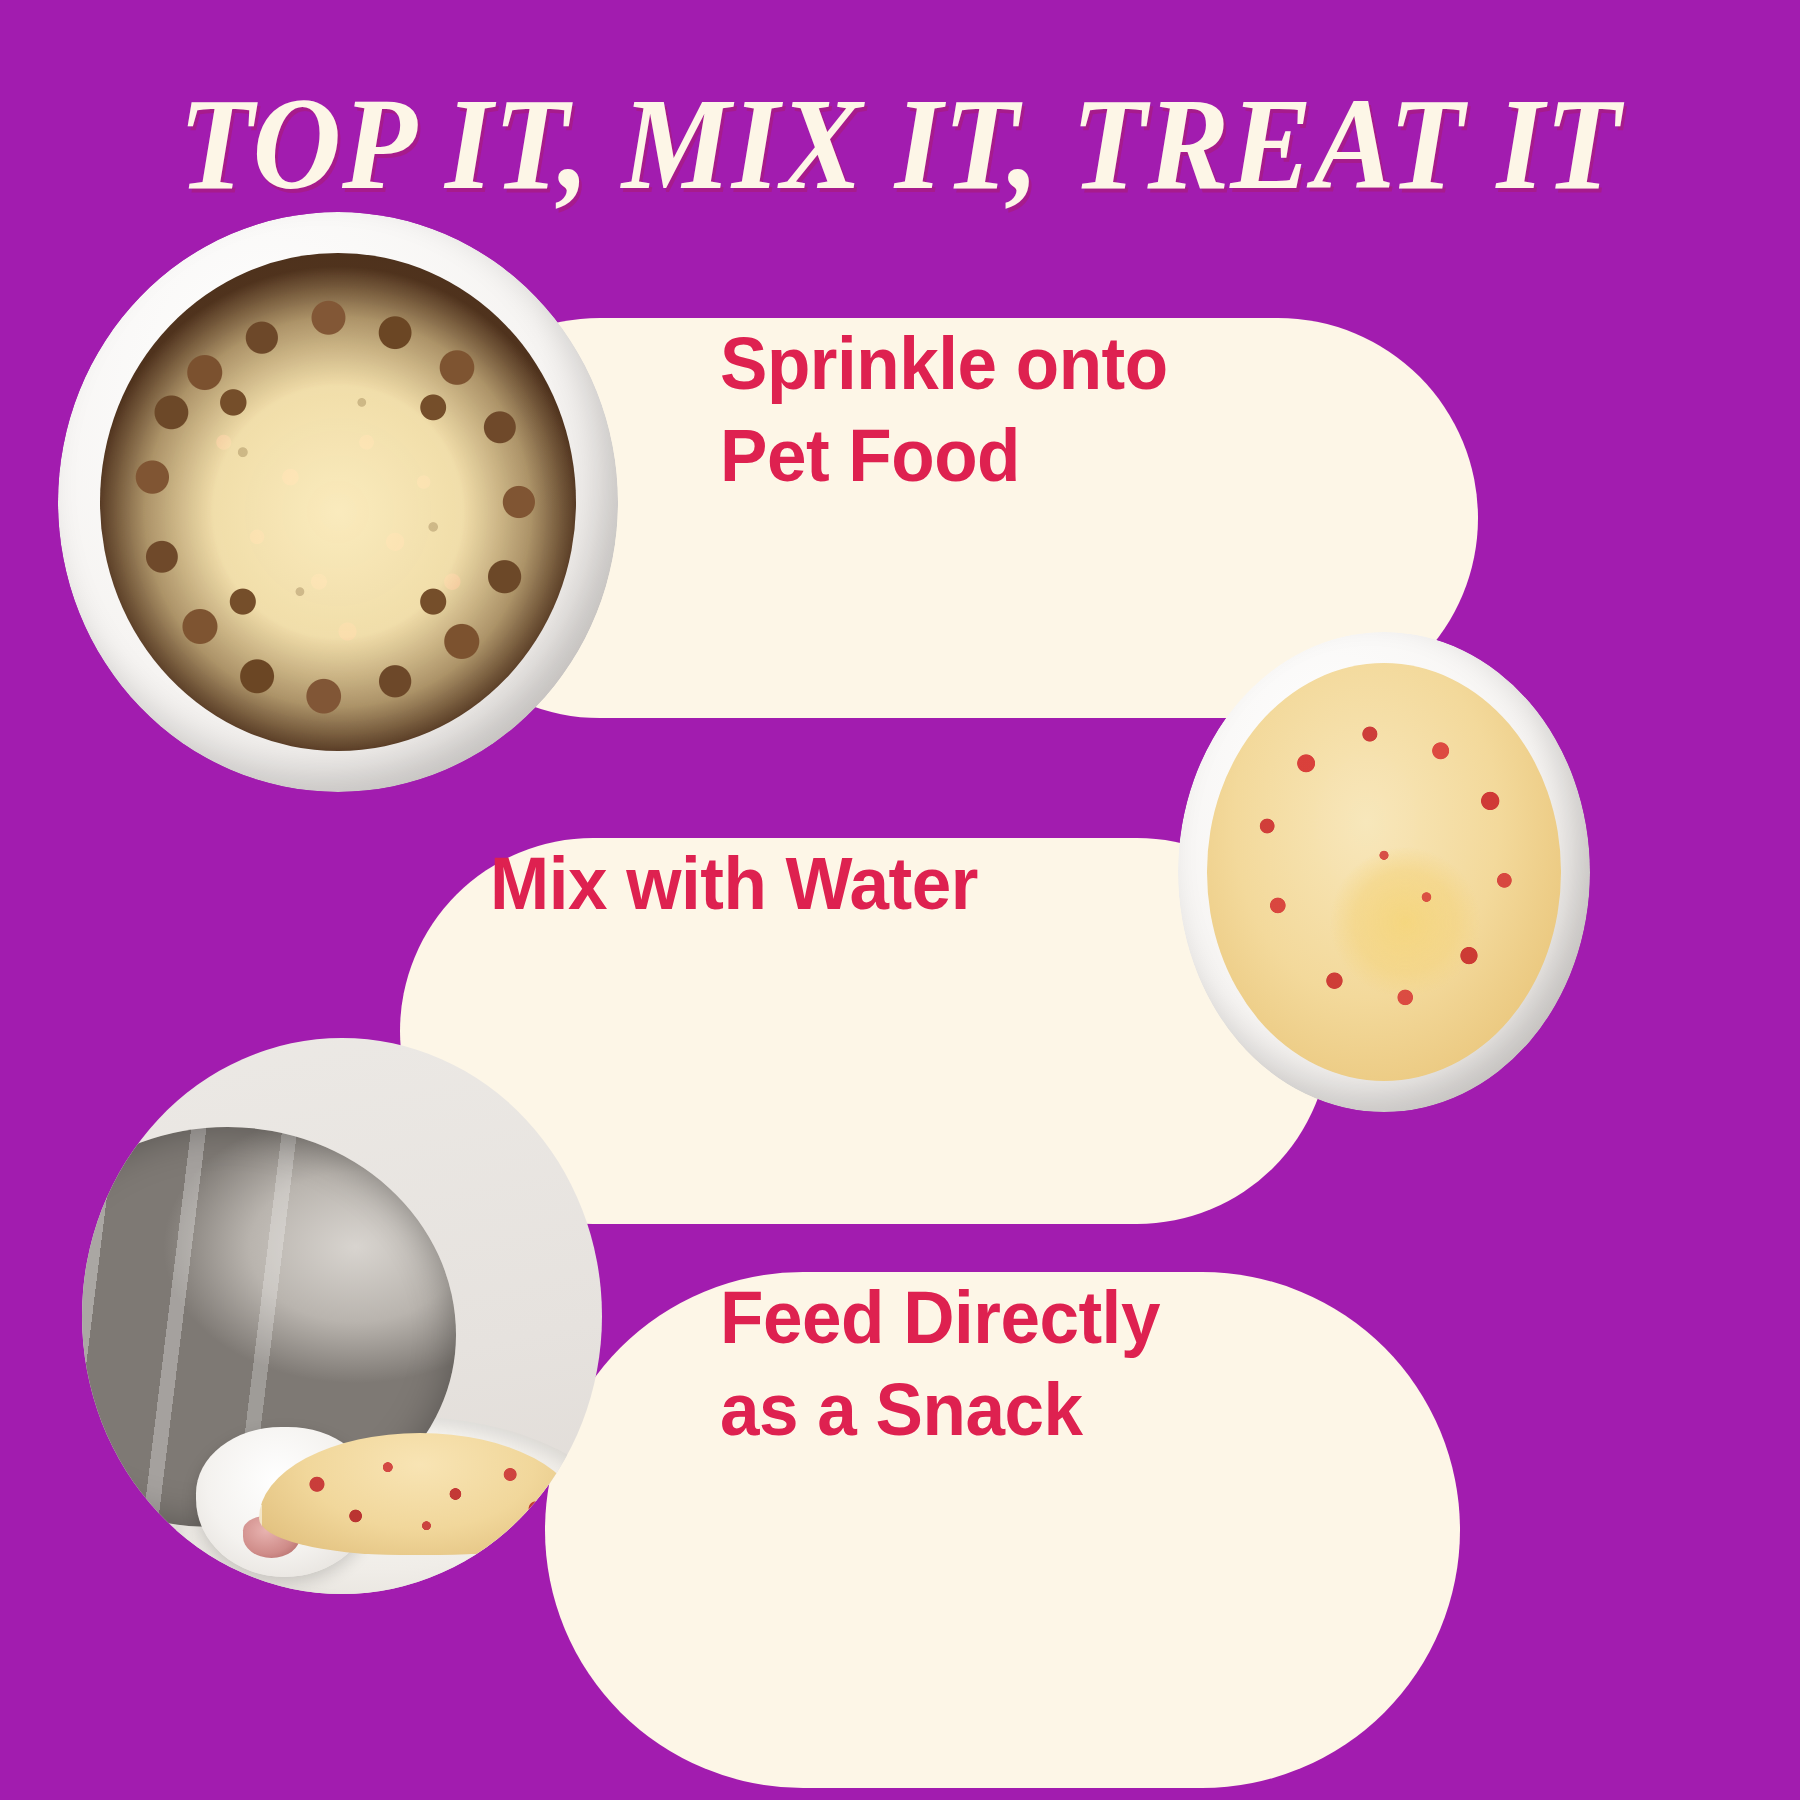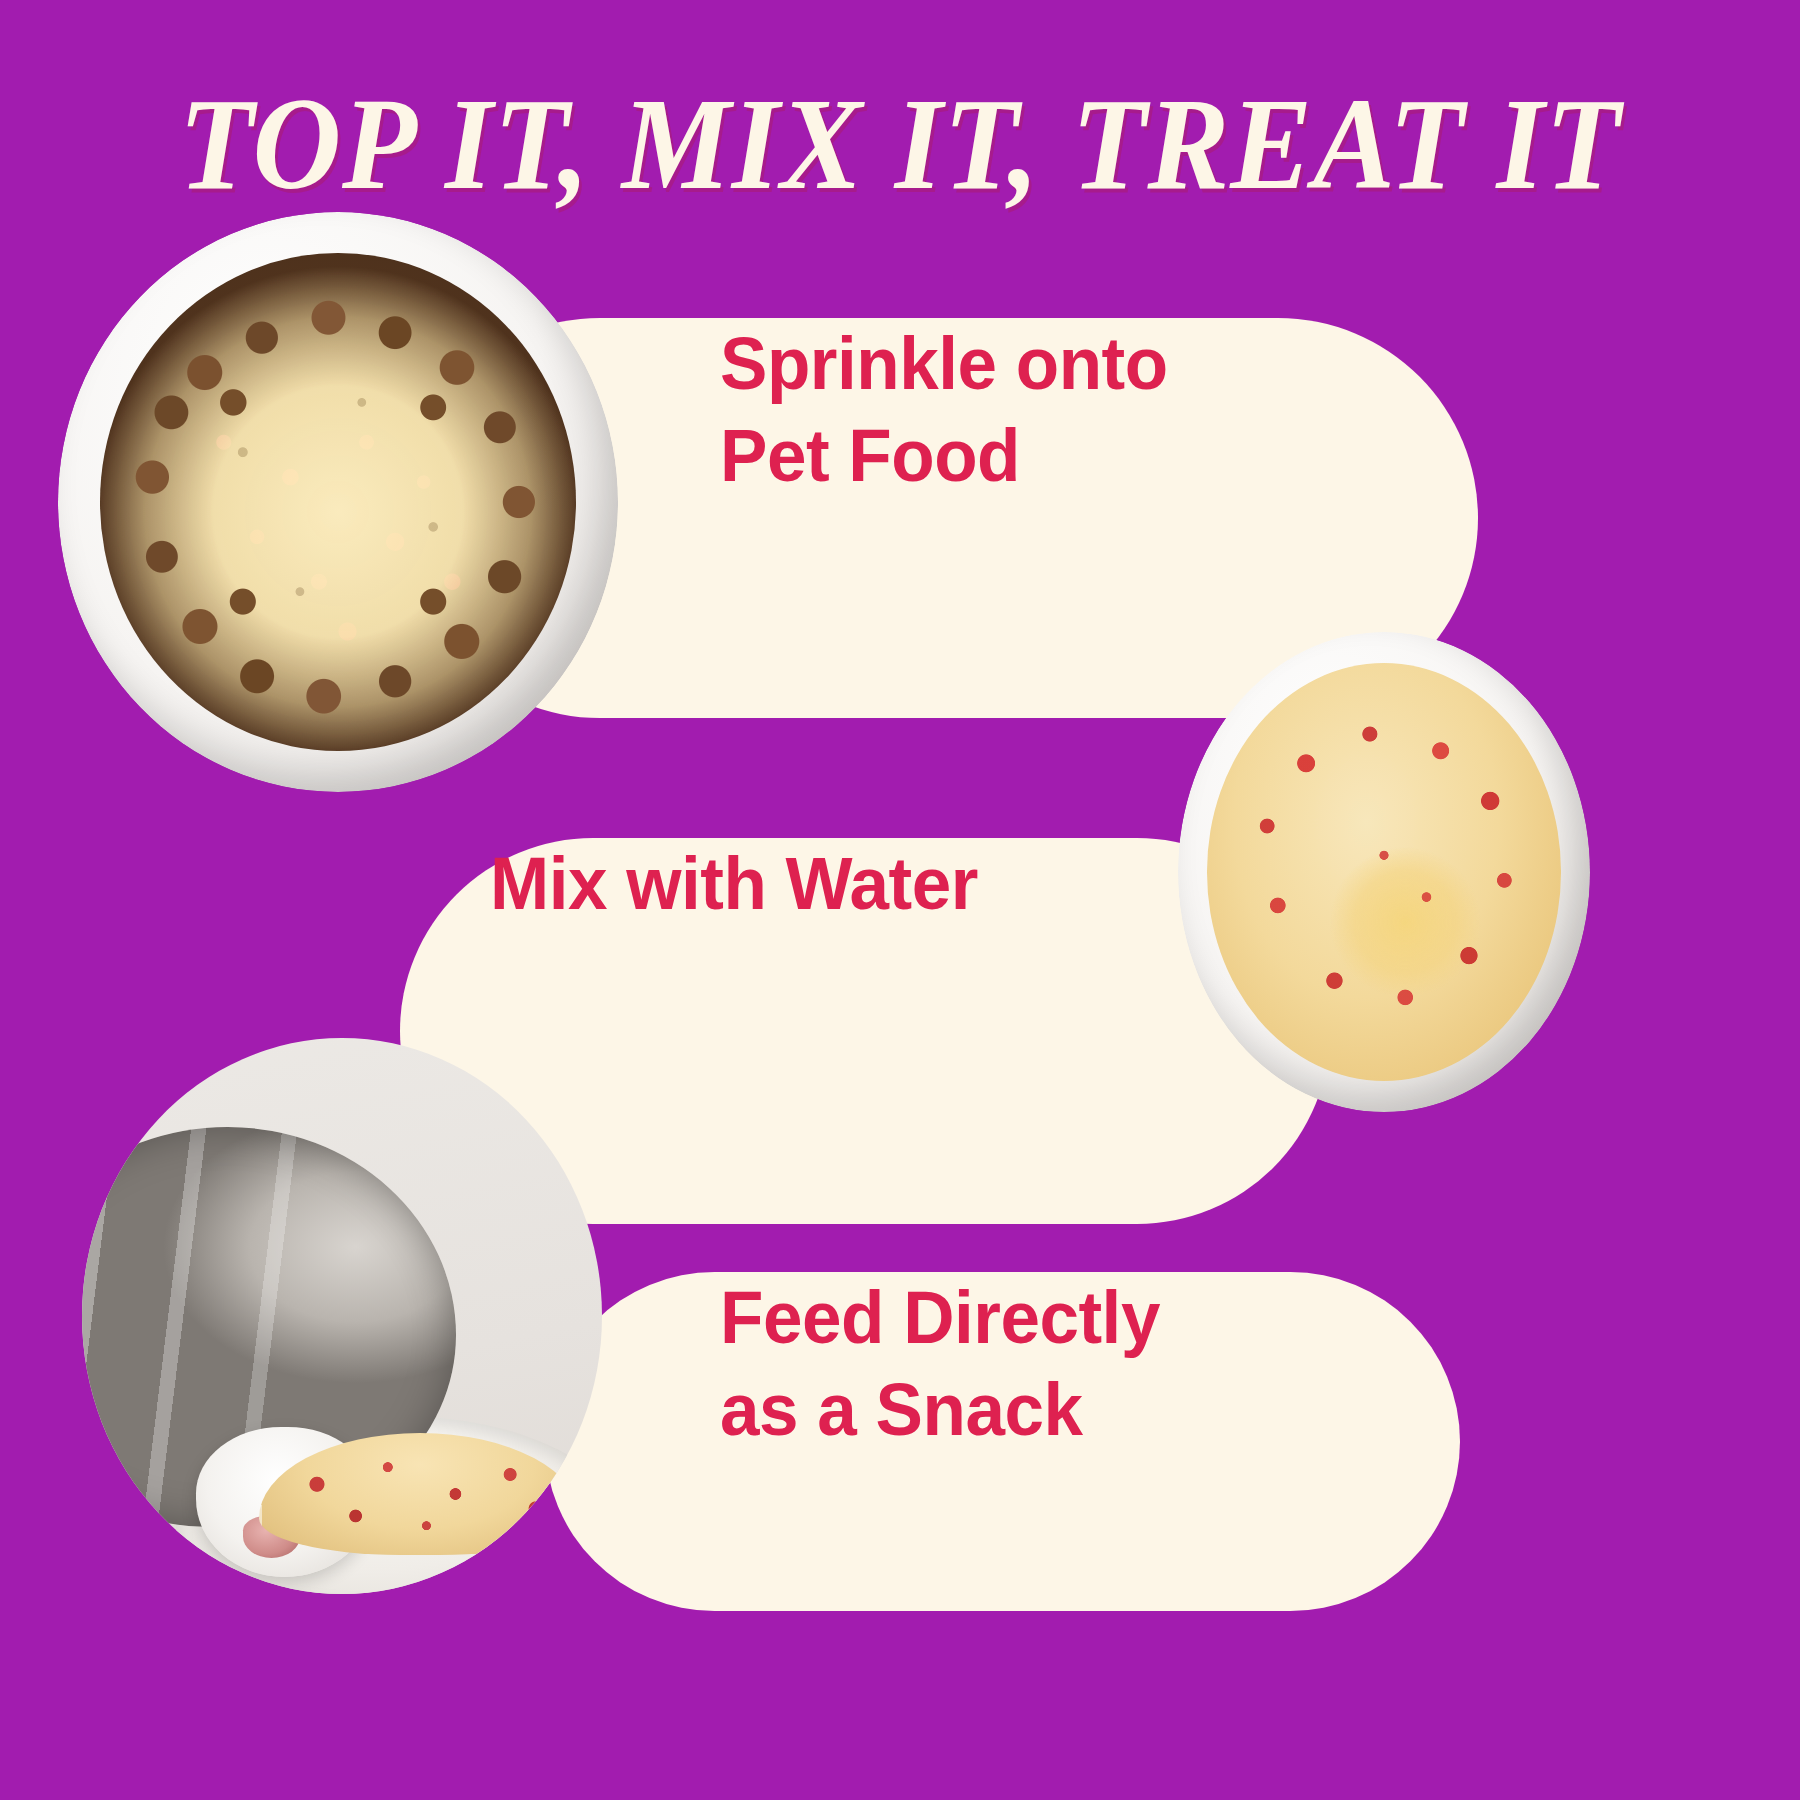--- a/index.html
+++ b/index.html
@@ -50,21 +50,21 @@
     font-weight: bold;
     font-size: 74px;
     line-height: 1.24;
     letter-spacing: -0.5px;
     white-space: pre-line;
     transform: scaleX(0.96);
     transform-origin: left center;
   }
   #pill-1 { left: 400px;  top: 318px;  width: 1078px; height: 400px; }
   #pill-2 { left: 400px;  top: 800px;  width: 930px;  height: 386px; margin-top: 38px; }
-  #pill-3 { left: 545px;  top: 1272px; width: 915px;  height: 339px; }
+  #pill-3 { left: 545px;  top: 1272px; width: 915px;  height: 516px; }
 
   #pill-1 .pill-text { margin-left: 320px; }
   #pill-2 .pill-text { margin-left: 90px; }
   #pill-3 .pill-text { margin-left: 175px; }
 
   
   .photo {
     position: absolute;
     border-radius: 50%;
     overflow: hidden;

